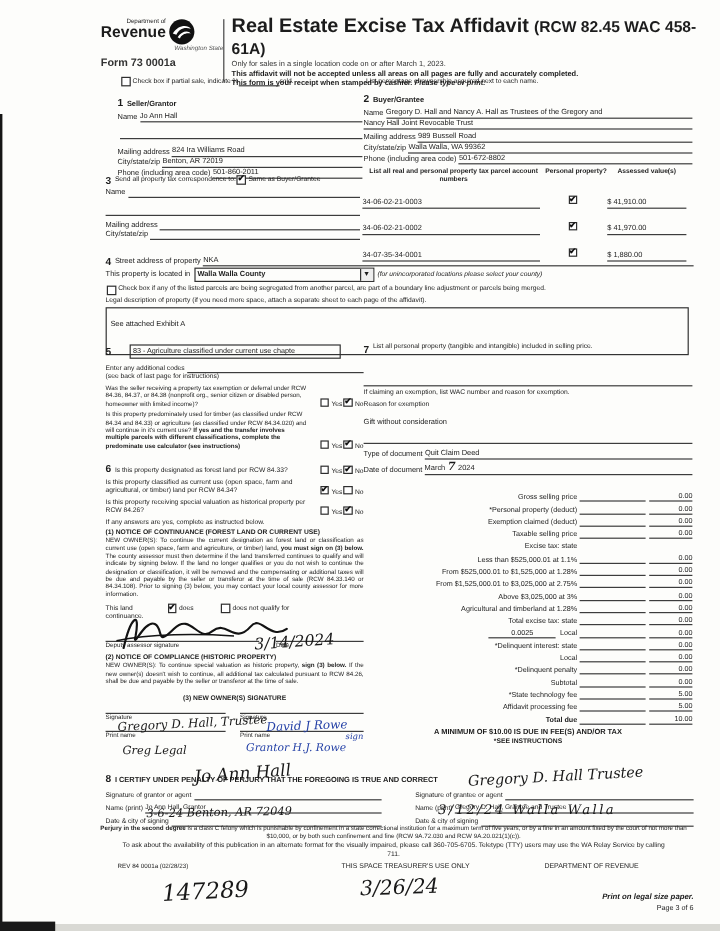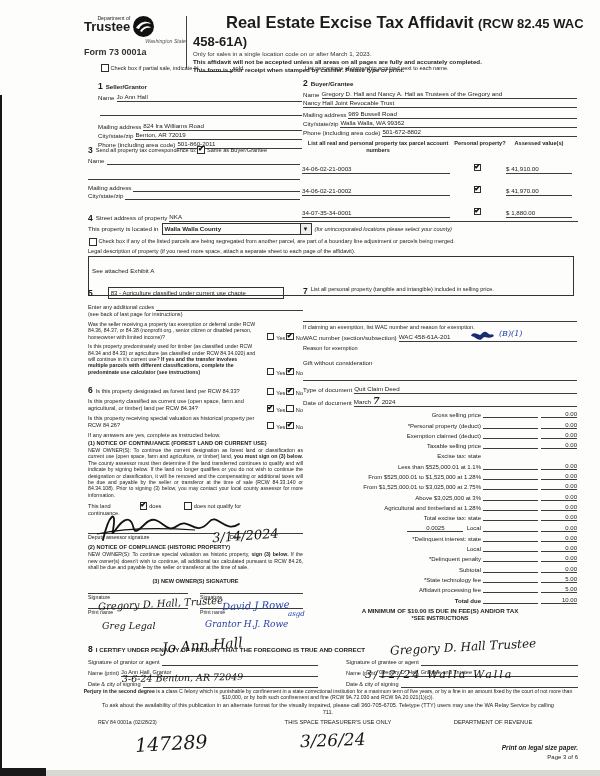--- a/index.html
+++ b/index.html
@@ -34,38 +34,38 @@
 <div class="page">
 
   <div class="ab" style="left:0;top:95px;width:2px;height:681px;background:#161616;"></div>
   <div class="ab" style="left:0;top:770px;width:600px;height:6px;background:#d9d9d4;"></div>
   <div class="ab" style="left:0;top:768px;width:46px;height:8px;background:#191919;"></div>
 
   <div class="ab" style="left:84px;top:15px;width:102px;">
     <div style="display:flex;align-items:flex-start;">
       <div style="text-align:right;">
         <div class="t5">Department of</div>
-        <div class="b" style="font-size:13px;line-height:12px;">Trustee</div>
+        <div class="b" style="font-size:13px;line-height:12px;">Revenue</div>
       </div>
       <span style="margin-left:2px;">
         <svg width="23" height="23" viewBox="0 0 23 23">
             <circle cx="11.5" cy="11.5" r="10.5" fill="#111"></circle>
             <path d="M4 13 C8 6 16 5 19 9 C14 7 9 9 7 14 Z" fill="#fff"></path>
             <path d="M8 16 C11 11 17 10 19 13 C15 12 11 14 10 17 Z" fill="#fff"></path>
           </svg>
       </span>
     </div>
     <div class="t5 i" style="text-align:right;color:#555;">Washington State</div>
     <div class="b" style="font-size:9px;margin-top:3px;color:#333;">Form 73 0001a</div>
   </div>
 
   <div class="ab" style="left:186px;top:16px;width:1px;height:52px;background:#444;"></div>
 
   <div class="ab" style="left:193px;top:13px;width:392px;">
-    <div><span class="b" style="font-size:16.5px;margin-left:33px;">Real Estate Excise Tax Affidavit</span>
+    <div><span class="b" style="font-size:16.5px;">Real Estate Excise Tax Affidavit</span>
     <span class="b" style="font-size:13px;">(RCW 82.45 WAC 458-61A)</span></div>
     <div class="t6" style="color:#333;">Only for sales in a single location code on or after March 1, 2023.</div>
     <div class="t6 b">This affidavit will not be accepted unless all areas on all pages are fully and accurately completed.</div>
     <div class="t6 b"><span>This form is your receipt when stamped by cashier.</span> <span class="i">Please type or print.</span></div>
   </div>
 
   <div class="ab t55 row" style="left:100px;top:64px;width:198px;">
     <span class="cb"></span>
     <span>Check box if partial sale, indicate %</span>
     <span class="ul" style="width:34px;"></span>
@@ -269,30 +269,20 @@
     </div>
   </div>
 
   <div class="ab" style="left:303px;top:286px;width:274px;">
     <div style="display:flex;align-items:flex-start;">
         <span class="sn">7</span>
         <span class="t55">List all personal property (tangible and intangible) included in selling price.</span>
       </div>
     <div class="hr" style="margin-top:25px;"></div>
     <div class="t55" style="margin-top:2px;">If claiming an exemption, list WAC number and reason for exemption.</div>
-    <div class="row t6" style="margin-top:2px;position:relative;">
-      <span class="lbl">WAC number (section/subsection)</span>
-      <span class="fill"><span>WAC 458-61A-201</span></span>
-      <span class="ab" style="left:168px;top:-2px;">
-          <svg width="26" height="10" viewBox="0 0 26 10">
-            <path d="M1,5 C4,0 8,9 12,3 C15,-1 18,8 22,4 C18,9 14,1 10,7 C7,10 3,2 1,5 Z" fill="#1b2c77" stroke="#1b2c77" stroke-width="2.5"></path>
-          </svg>
-        </span>
-      <span class="ab hw hwb" style="left:196px;top:-3px;font-size:8px;">(B)(1)</span>
-    </div>
     <div class="t55" style="margin-top:3px;">Reason for exemption</div>
     <div class="t6" style="margin-top:7px;">Gift without consideration</div>
     <div class="hr" style="margin-top:13px;"></div>
     <div class="row t6" style="margin-top:4px;">
         <span class="lbl">Type of document</span>
         <span class="fill"><span>Quit Claim Deed</span></span>
       </div>
     <div class="row t6" style="margin-top:3px;">
         <span class="lbl">Date of document</span>
         <span class="fill"><span>March</span><span class="hw b" style="font-size:9.5px;margin:0 2px;">7</span><span>2024</span></span>
@@ -444,21 +434,21 @@
 
   <div class="ab" style="left:95px;top:504px;pointer-events:none;">
     <svg width="150" height="42" viewBox="0 0 150 42">
         <path d="M8,36 C14,10 22,4 18,26 C15,38 26,12 34,16 C42,20 34,36 50,20 C64,6 70,32 82,22 C94,12 100,34 114,18 C122,8 130,30 144,20" fill="none" stroke="#131313" stroke-width="1.8" stroke-linecap="round"></path>
         <path d="M2,30 C30,24 70,24 100,26" fill="none" stroke="#131313" stroke-width="1.2"></path>
       </svg>
   </div>
   <div class="ab hw" style="left:212px;top:528px;font-size:13px;transform:rotate(-4deg);">3/14/2024</div>
   <div class="ab hw" style="left:98px;top:598px;font-size:10px;transform:rotate(-3deg);">Gregory D. Hall, Trustee</div>
   <div class="ab hw hwb" style="left:222px;top:600px;font-size:10px;transform:rotate(-2deg);">David J Rowe</div>
-  <div class="ab hw hwb" style="left:288px;top:610px;font-size:7px;">asgd</div>
+  <div class="ab hw hwb" style="left:288px;top:610px;font-size:7px;">sign</div>
   <div class="ab hw" style="left:102px;top:620px;font-size:9.5px;">Greg Legal</div>
   <div class="ab hw hwb" style="left:205px;top:619px;font-size:9px;">Grantor H.J. Rowe</div>
   <div class="ab hw" style="left:162px;top:637px;font-size:14px;transform:rotate(-4deg);">Jo Ann Hall</div>
   <div class="ab hw" style="left:122px;top:672px;font-size:9.5px;transform:rotate(-1deg);">3-6-24   Benton, AR 72049</div>
   <div class="ab hw" style="left:390px;top:640px;font-size:12px;transform:rotate(-3deg);">Gregory D. Hall   Trustee</div>
   <div class="ab hw" style="left:365px;top:668px;font-size:11px;letter-spacing:2px;">3/12/24    Walla Walla</div>
   <div class="ab hw" style="left:135px;top:732px;font-size:19px;transform:rotate(-3deg);">147289</div>
   <div class="ab hw" style="left:300px;top:730px;font-size:17px;transform:rotate(-2deg);">3/26/24</div>
 
 </div>

